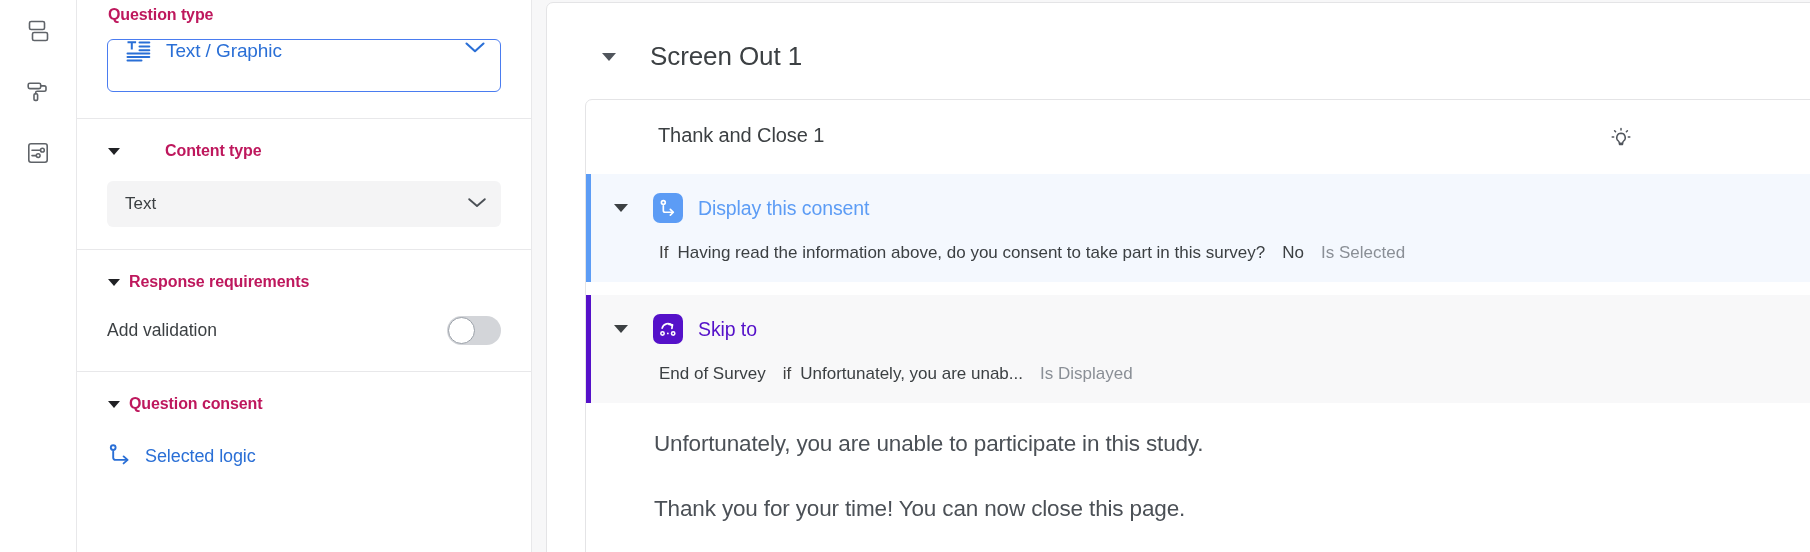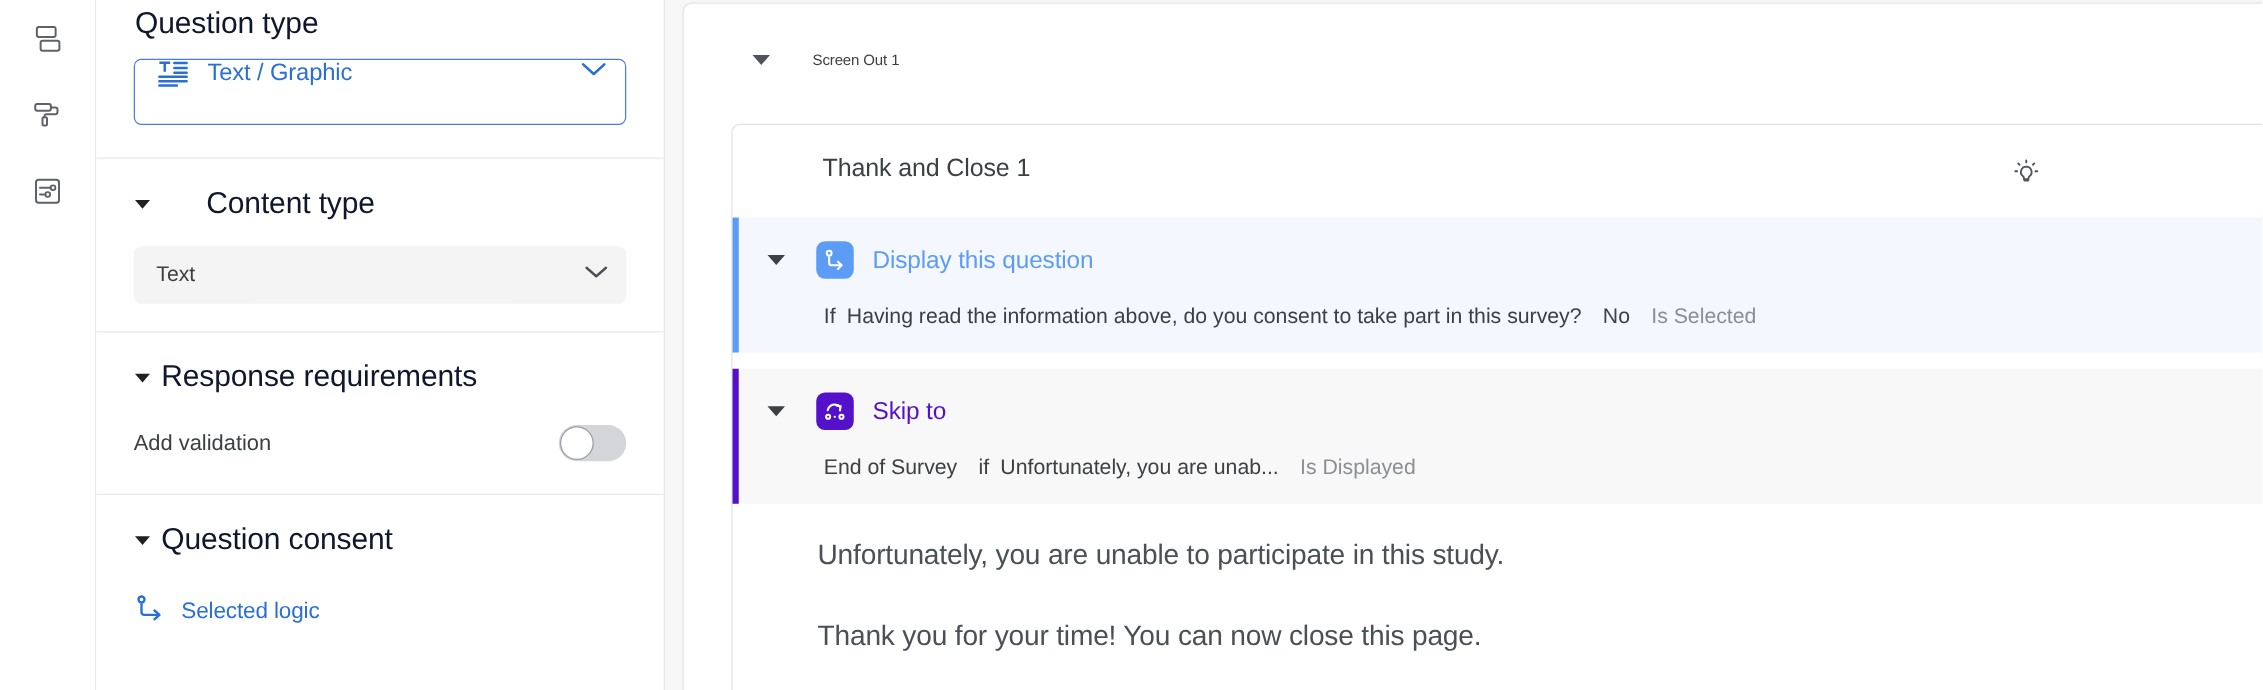--- a/index.html
+++ b/index.html
@@ -47,23 +47,23 @@
     width: 455px;
     flex: 0 0 455px;
     height: 552px;
     background: #ffffff;
     border-right: 1px solid #e8e8ea;
     padding: 0 30px;
     position: relative;
     overflow: hidden;
   }
   .sect-title {
-    font-size: 24px;
-    font-weight: normal;
-    color: #0f172a;
+    font-size: 16px;
+    font-weight: bold;
+    color: #be185d;
     letter-spacing: -0.1px;
     line-height: 1;
   }
   .qtype-title { padding-top: 7px; margin-bottom: 16px; padding-left: 1px; }
 
   .qtype-select {
     height: 53px;
     border: 1px solid #4a7cf0;
     border-radius: 6px;
     display: flex;
@@ -180,21 +180,21 @@
     left: 55px; top: 38px;
   }
   .block-head .tri2 {
     width: 0; height: 0;
     border-left: 7.5px solid transparent;
     border-right: 7.5px solid transparent;
     border-top: 8.5px solid #50555c;
     margin-right: 34px;
   }
   .block-head .btitle {
-    font-size: 12px;
+    font-size: 26px;
     color: #3c4043;
     letter-spacing: -0.1px;
   }
 
   .qcard {
     position: absolute;
     left: 38px; top: 96px;
     right: -40px;
     bottom: -40px;
     background: #ffffff;
@@ -411,21 +411,21 @@
         <div class="logic-row display">
           <div class="logic-top">
             <span class="tri3"></span>
             <span class="badge blue">
               <svg width="20" height="20" viewBox="0 0 24 24" fill="none">
                 <circle cx="6.4" cy="5.4" r="2.3" stroke="#ffffff" stroke-width="2"></circle>
                 <path d="M6.4 9.4v5.6a2.1 2.1 0 0 0 2.1 2.1h9.2" stroke="#ffffff" stroke-width="2" stroke-linecap="round" stroke-linejoin="round"></path>
                 <path d="M14.8 13.6l3.6 3.5-3.6 3.5" stroke="#ffffff" stroke-width="2" stroke-linecap="round" stroke-linejoin="round"></path>
               </svg>
             </span>
-            <span class="logic-title blue">Display this question</span>
+            <span class="logic-title blue">Display this consent</span>
           </div>
           <div class="cond-line">
             <span class="cond-kw">If</span>
             <span class="cond-val">Having read the information above, do you consent to take part in this survey?</span>
             <span class="cond-tail">No</span>
             <span class="cond-op">Is Selected</span>
           </div>
         </div>
 
         <div class="logic-row skip">

